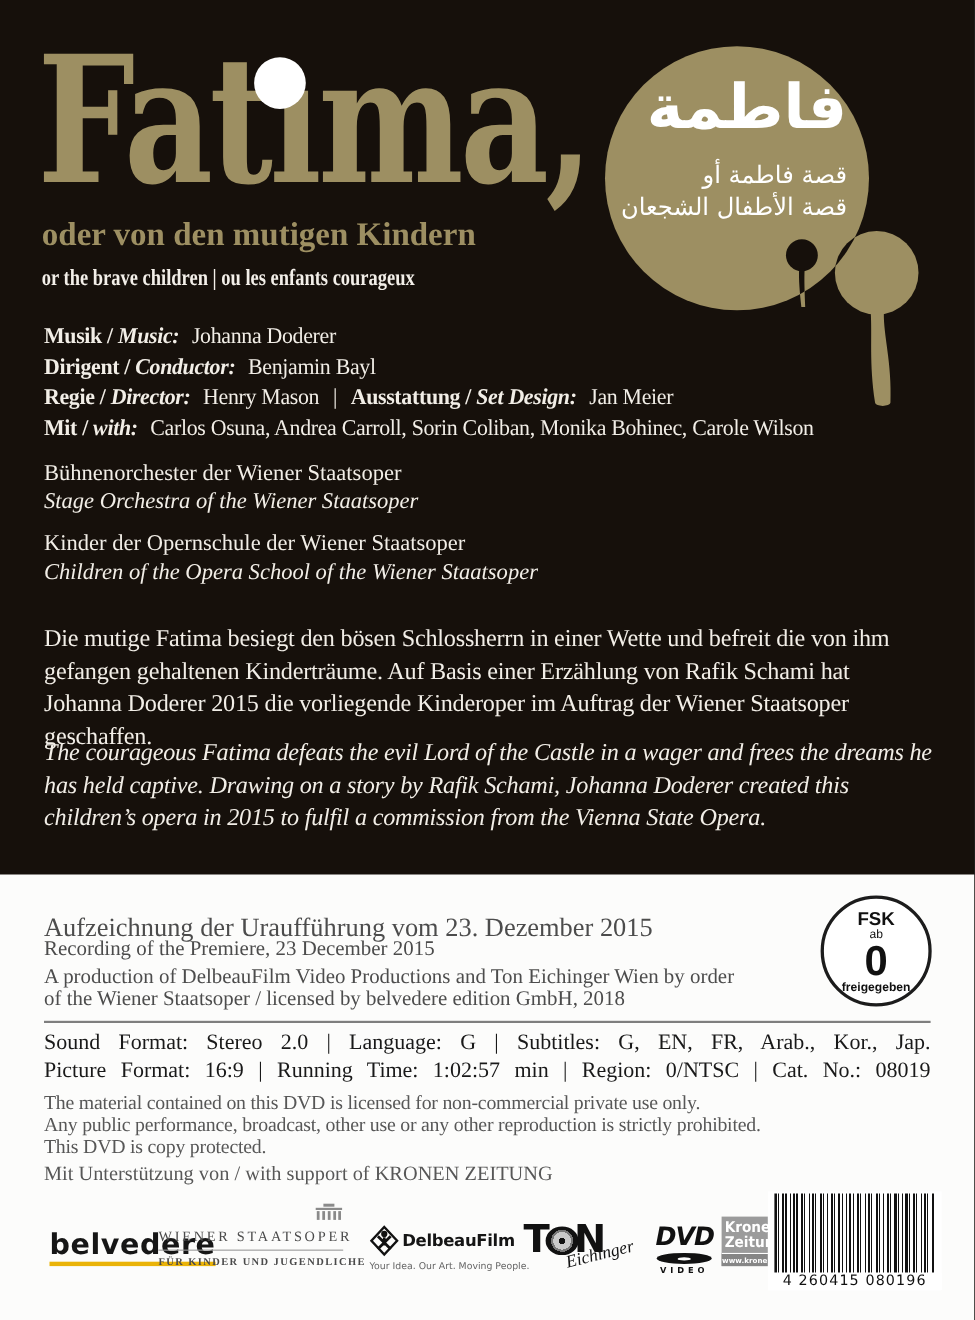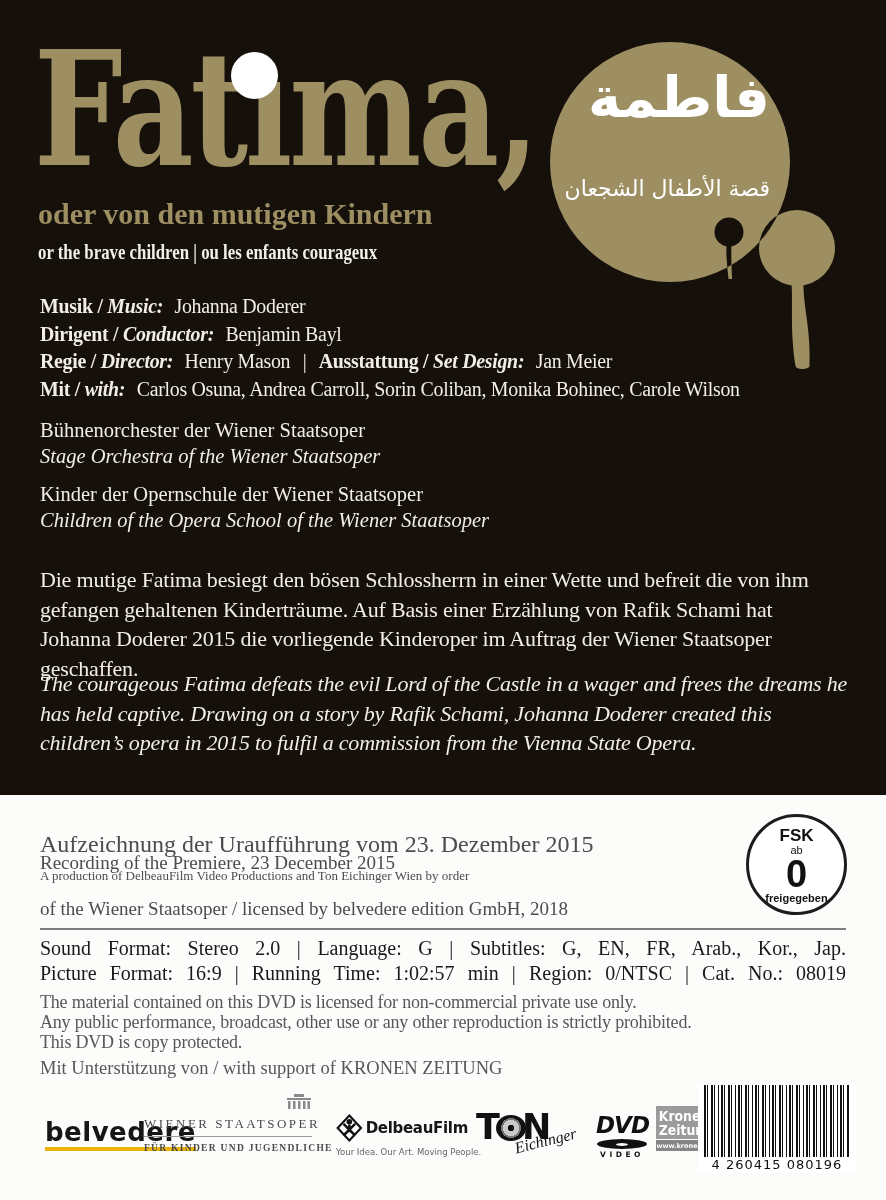--- a/index.html
+++ b/index.html
@@ -37,21 +37,21 @@
 
   .desc{left:40px;width:808px;color:#f2eee7;font-size:22px;line-height:29.5px;letter-spacing:-.2px;}
   .desc-de{top:565px;}
   .desc-en{top:669px;font-style:italic;}
 
   
   .white-section{left:0;top:795px;width:886px;height:405px;background:#fcfcfb;color:#4c4c4c;}
   .ws{position:absolute;left:40px;white-space:nowrap;}
   .rec-de{top:36px;font-size:24px;}
   .rec-en{top:57px;font-size:19px;}
-  .prod-1{top:73px;font-size:13px;}
+  .prod-1{top:83px;font-size:19px;}
   .prod-2{top:103px;font-size:19px;}
 
   .fsk{position:absolute;left:746px;top:19px;width:95px;height:95px;border:3px solid #1c1c1c;
        border-radius:50%;background:#fff;text-align:center;color:#111;
        font-family:"Liberation Sans",sans-serif;}
   .fsk-top{font-size:17px;font-weight:bold;margin-top:10px;line-height:1;}
   .fsk-ab{font-size:11px;line-height:1.1;}
   .fsk-num{font-size:38px;font-weight:bold;line-height:.95;}
   .fsk-bot{font-size:11px;font-weight:bold;line-height:1.2;}
 
@@ -123,20 +123,21 @@
         <path d="M285.5 283 C287 305 284 330 289.5 366 C290 370 303 370 303.5 366 C305 330 297 305 297.5 284 Z"></path>
       </g>
     </g>
     <clipPath id="circClip">
         <circle cx="164" cy="162" r="120"></circle>
       </clipPath>
     <use href="#balloons" fill="#16100b" clip-path="url(#circClip)"></use>
   </svg>
 
   <div class="abs arabic arabic-big">فاطمة</div>
+  <div class="abs arabic arabic-s1">قصة فاطمة أو</div>
   <div class="abs arabic arabic-s2">قصة الأطفال الشجعان</div>
 
   <div class="abs main-title">Fatıma,</div>
   <div class="abs moon-dot"></div>
   <div class="abs subtitle-de">oder von den mutigen Kindern</div>
   <div class="abs subtitle-en">or the brave children | ou les enfants courageux</div>
 
   <div class="abs credits">
     <div class="credit-line">
       <span class="lab">Musik /</span>

